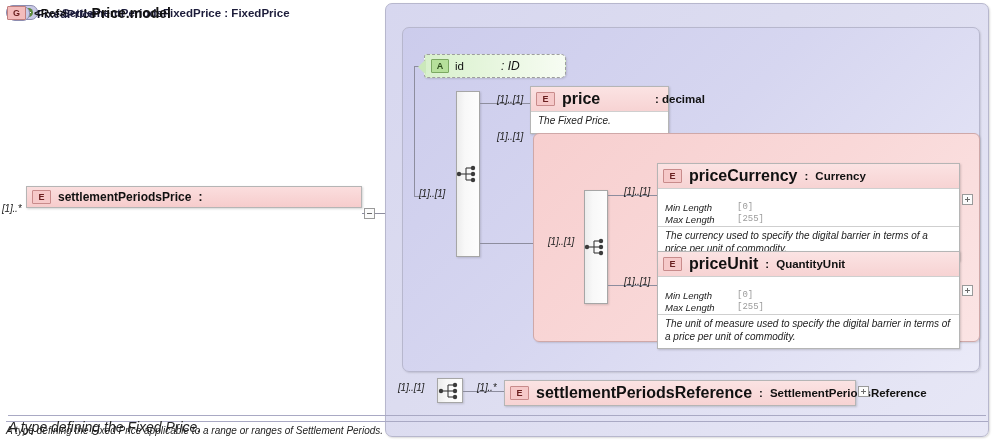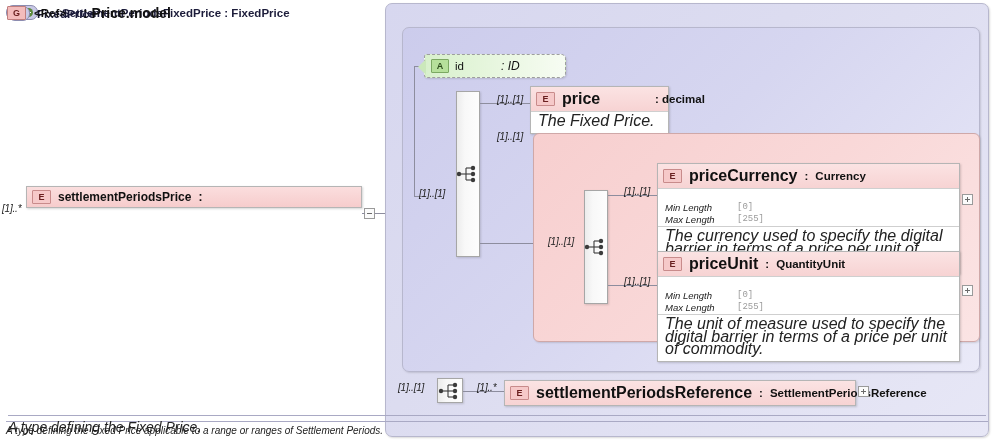--- a/index.html
+++ b/index.html
@@ -48,21 +48,21 @@
     width:19px;height:14px;line-height:12px;text-align:center;
     font-size:9px;font-weight:bold;color:#6a2020;
     border:1px solid #c88b8b;background:#f6c9c9;border-radius:1px;
     flex:0 0 auto;
   }
   .badge.g{background:#f3bcbc;border-color:#c07e7e;}
   .nname{font-weight:bold;font-size:16px;color:#111;white-space:nowrap;}
   .ntype{font-weight:bold;font-size:11.5px;color:#111;white-space:nowrap;}
   .ndesc{
     padding:3px 7px 5px 7px;border-top:1px solid #cfcfcf;
-    font-style:italic;font-size:16px;line-height:12.5px;color:#222;
+    font-style:italic;font-size:10px;line-height:12.5px;color:#222;
     background:#fff;
   }
   .facets{
     padding:13px 7px 1px 7px;border-top:1px solid #cfcfcf;background:#fff;
   }
   .facetrow{display:flex;font-size:9.5px;line-height:11.5px;}
   .facetname{font-style:italic;width:72px;color:#222;}
   .facetval{color:#9b9b9b;font-family:"Liberation Mono","DejaVu Sans Mono",monospace;font-size:9px;}
 
   

